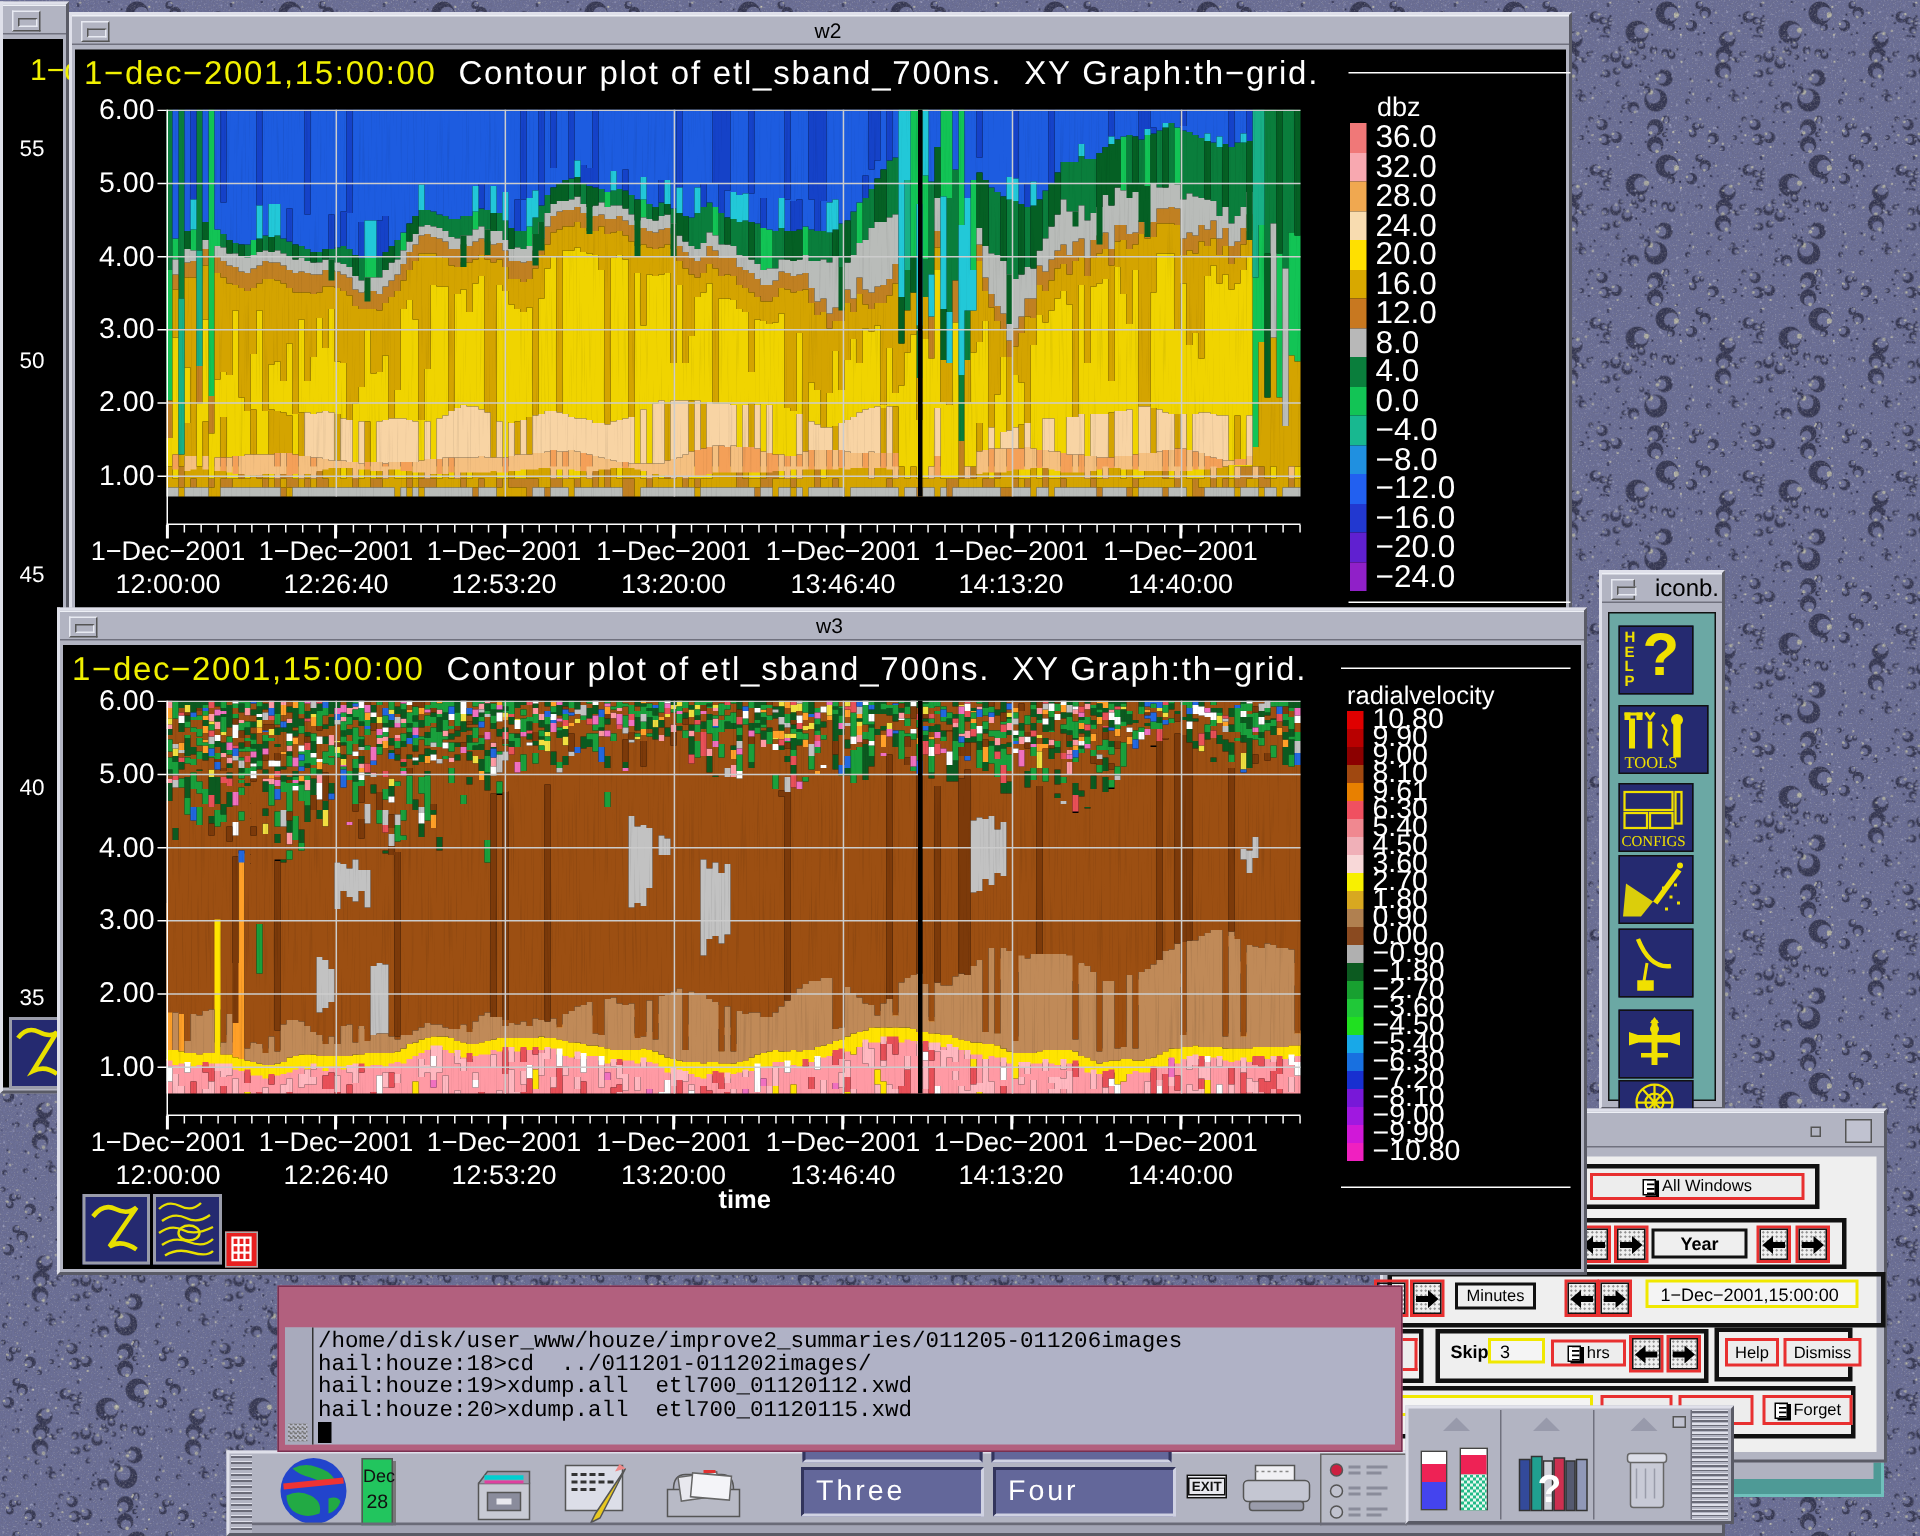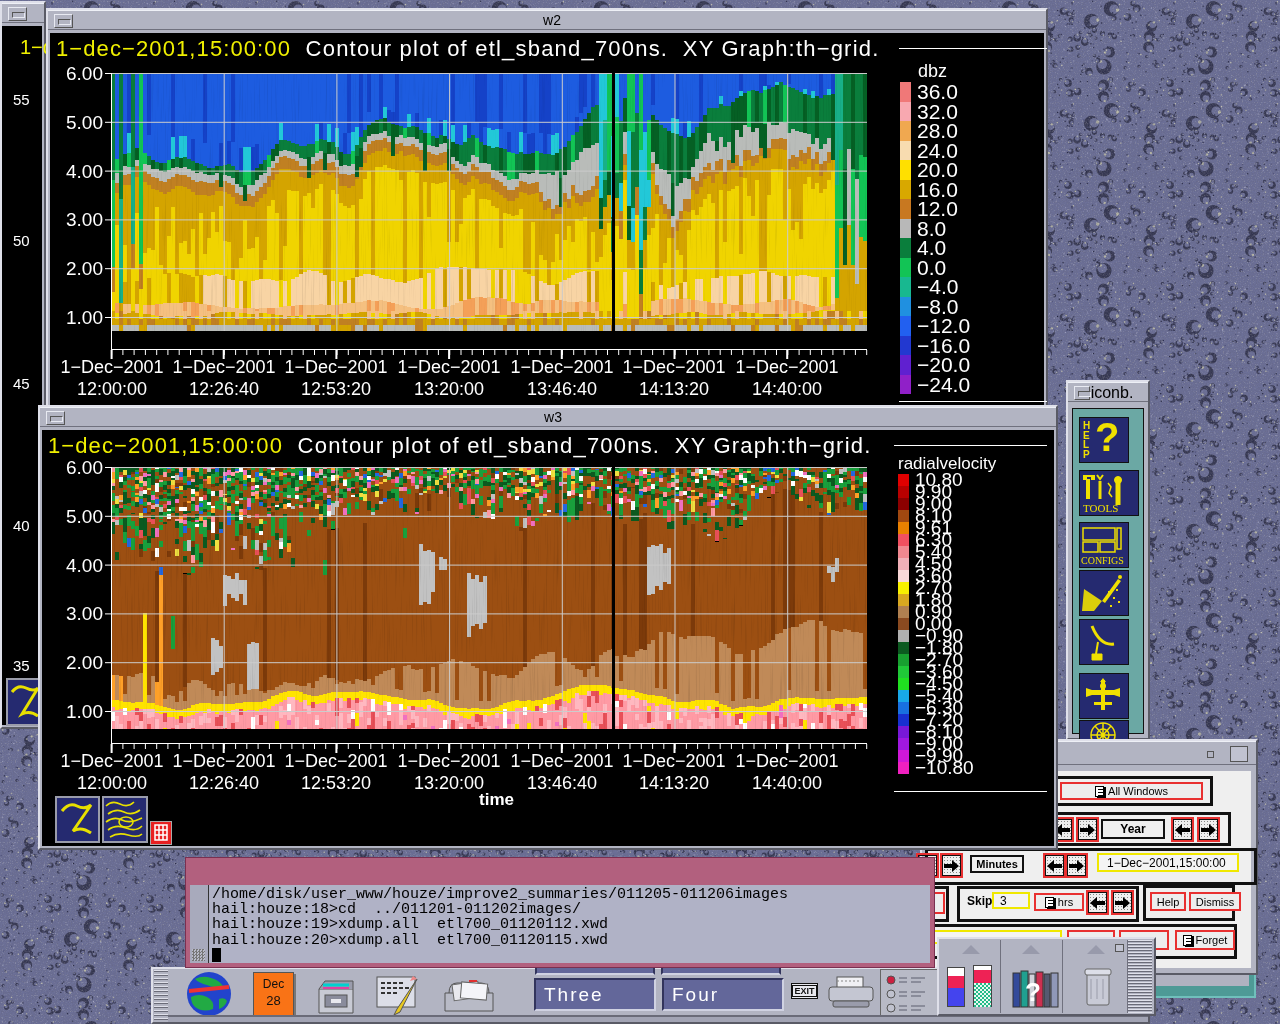--- a/index.html
+++ b/index.html
@@ -692,21 +692,21 @@
 <path d="M2 8 Q8 2 16 6 T30 4 M4 16 Q12 10 20 14 T36 12 M2 24 Q10 18 18 22 T38 20 M4 32 Q12 26 22 30 T38 28 M6 39 Q14 34 24 37 T38 36"></path>
 <ellipse cx="22" cy="24" rx="7" ry="5"></ellipse>
         </svg></div>
 <div style="position:absolute;left:108px;top:391px;width:22px;height:24px;background:#e82020;border:1px solid #aaa">
 <svg width="20" height="22">
           <path d="M4 3h12v15h-12zM4 8h12M4 13h12M8 3v15M12 3v15" stroke="#fff" stroke-width="1.5" fill="none"></path>
         </svg></div>
     </div>
   </div>
 <div class="win" style="left:1066px;top:380px;width:84px;height:360px;z-index:3">
-    <div class="tb" style="font-size:16px;text-align:center;padding-right:2px">iconb.<span class="mn" style="width:16px"></span></div>
+    <div class="tb" style="font-size:16px;text-align:right;padding-right:2px">iconb.<span class="mn" style="width:16px"></span></div>
     <div class="content" style="left:4px;right:4px;top:26px;bottom:4px;background:#6ba8a4;border:1px solid #111">
       <div style="position:absolute;left:6px;top:8px;width:50px;height:46px;background:#252a70;border:1px solid #111;overflow:hidden">
         <div style="position:absolute;left:3px;top:3px;color:#f0e000;font-size:10px;font-weight:bold;line-height:9.5px">H<br>E<br>L<br>P</div>
         <div style="position:absolute;left:15px;top:-3px;color:#f0e000;font-size:40px;font-weight:bold">?</div>
       </div>
       <div style="position:absolute;left:6px;top:61px;width:60px;height:46px;background:#252a70;border:1px solid #111;overflow:hidden"><svg width="46" height="44">
           <g stroke="#f0e000" fill="#f0e000">
             <path d="M8 8v20" stroke-width="4" fill="none"></path>
             <path d="M3 4h4v5h-4zM11 4h4v5h-4z" stroke="none"></path>
             <rect x="3" y="4" width="12" height="2" stroke="none"></rect>
@@ -814,21 +814,21 @@
           </svg>
         </div>
       </div>
       <div class="abtn" style="left:13px;top:82px">
         <div>
           <svg width="15" height="12" viewBox="0 0 15 12">
             <path d="M0 4h8V0l7 6-7 6V8H0z" fill="#000"></path>
           </svg>
         </div>
       </div>
-      <div style="position:absolute;left:43px;top:84px;width:54px;height:18px;border:2px solid #111;font-size:11px;font-weight:bold;text-align:center;line-height:15px">Minutes</div>
+      <div style="position:absolute;left:43px;top:84px;width:54px;height:18px;border:2px solid #111;font-size:11px;font-weight:normal;text-align:center;line-height:15px">Minutes</div>
       <div class="abtn" style="left:116px;top:82px">
         <div>
           <svg width="15" height="12" viewBox="0 0 15 12">
             <path d="M15 4H7V0L0 6l7 6V8h8z" fill="#000"></path>
           </svg>
         </div>
       </div>
       <div class="abtn" style="left:138px;top:82px">
         <div>
           <svg width="15" height="12" viewBox="0 0 15 12">
@@ -869,21 +869,21 @@
   </div>
 <div class="win" style="left:151px;top:967px;width:999px;height:57px;z-index:7">
     <div style="position:absolute;left:1px;top:1px;width:14px;height:51px;background:repeating-linear-gradient(180deg,#dfe0ea 0,#dfe0ea 1px,#6a6b78 1px,#6a6b78 2px,#b2b4c2 2px,#b2b4c2 4px)"></div>
     <svg width="48" height="46" style="position:absolute;left:32px;top:2px">
       <circle cx="24" cy="23" r="22" fill="#2244cc"></circle>
 <path d="M10 8 Q18 4 26 7 Q34 9 38 15 Q30 18 22 14 Q14 12 10 8z" fill="#22aa44"></path>
 <path d="M6 26 Q14 22 22 26 Q30 30 28 38 Q18 42 10 36 Q6 32 6 26z" fill="#22aa44"></path>
 <path d="M34 28 Q40 26 42 30 Q40 36 34 38z" fill="#22aa44"></path>
 <path d="M4 20 L44 16" stroke="#ee3333" stroke-width="4" fill="none"></path>
     </svg>
-    <div style="position:absolute;left:100px;top:3px;width:41px;height:46px;background:#f97316;border:1px solid #555;box-shadow:2px 2px 0 #777">
+    <div style="position:absolute;left:88px;top:3px;width:21px;height:46px;background:#22c55e;border:1px solid #555;box-shadow:2px 2px 0 #777">
 <div style="font-size:12px;text-align:center;color:#111;line-height:18px;margin-top:2px">Dec</div>
 <div style="font-size:13px;text-align:center;color:#111">28</div>
     </div>
     <svg width="46" height="44" style="position:absolute;left:160px;top:6px">
       <path d="M6 14h34v24H6z" fill="#c8cad4" stroke="#555"></path>
 <path d="M6 14l6-8h28l-0 8" fill="#9a9cac" stroke="#555"></path>
 <path d="M10 10h26" stroke="#00d0d0" stroke-width="3"></path>
       <path d="M10 13h26" stroke="#e040a0" stroke-width="2"></path>
 <rect x="12" y="20" width="22" height="12" fill="#8a8c9c" stroke="#555"></rect>
       <rect x="18" y="24" width="10" height="4" fill="#e8e8ee"></rect>

